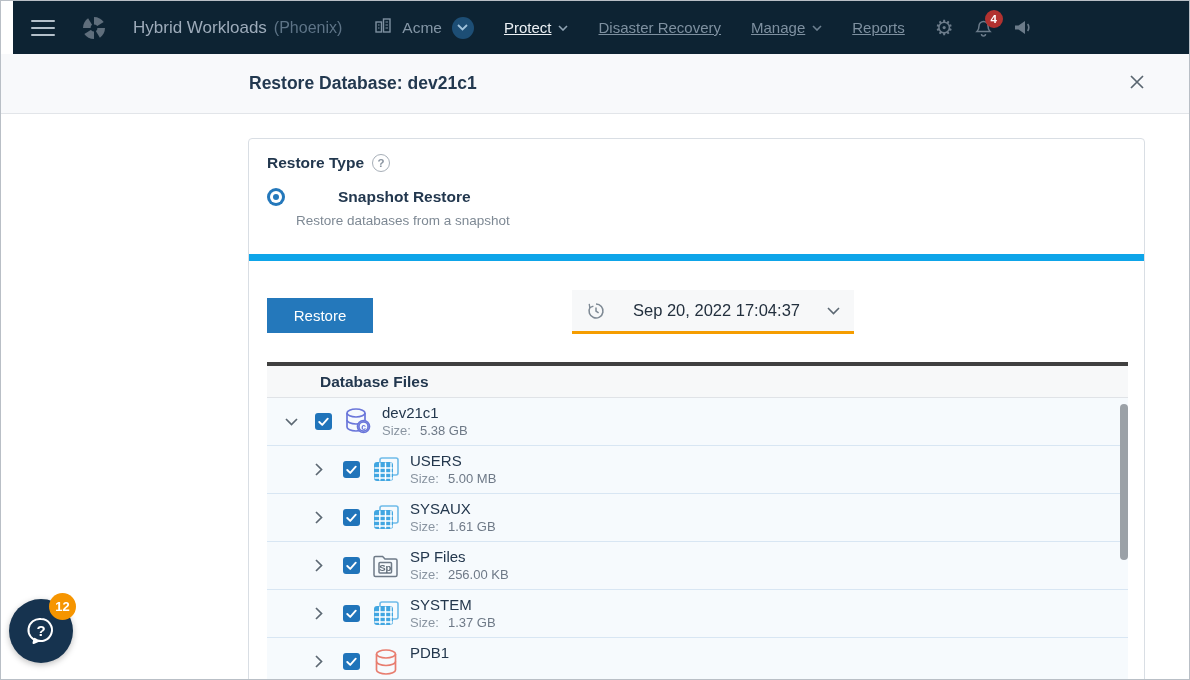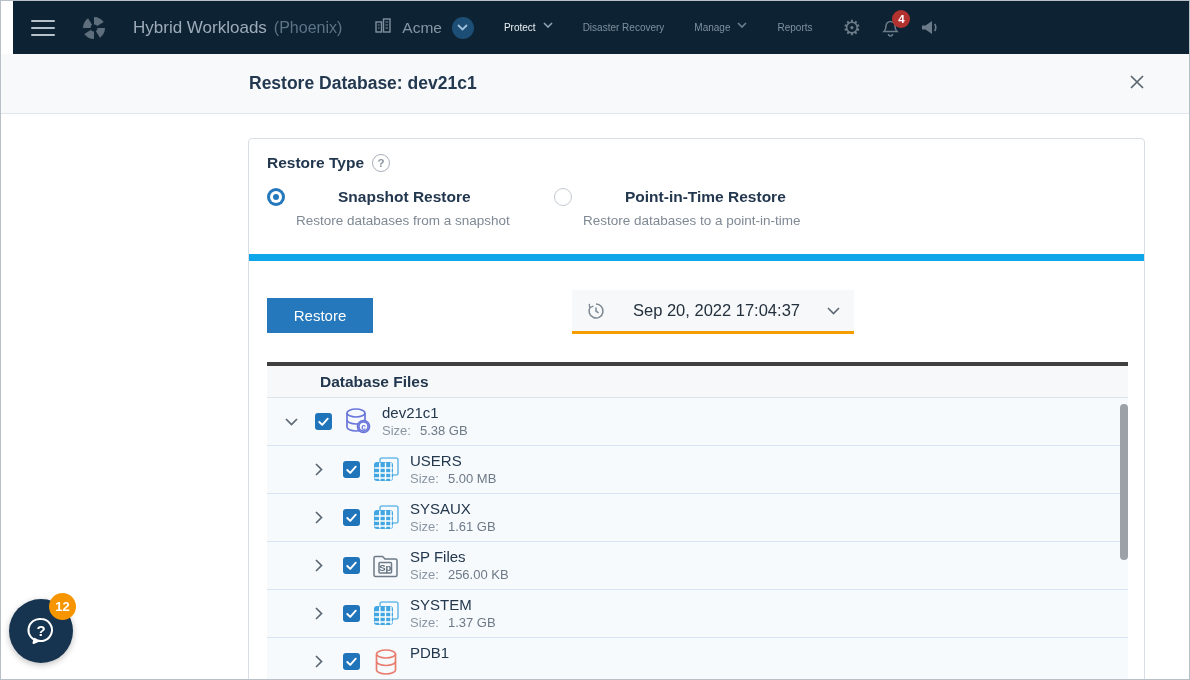--- a/index.html
+++ b/index.html
@@ -18,22 +18,22 @@
   .hamburger { width:24px; cursor:pointer; margin-right:26px; }
   .hamburger span { display:block; height:2px; background:#b4c0ca; margin:5px 0; border-radius:1px; }
   .logo { margin-right:26px; display:flex; }
   .product-name { color:#9dabba; font-size:17px; white-space:nowrap; }
   .product-env { color:#5d7386; font-size:16px; margin-left:7px; }
   .org-group { display:flex; align-items:center; margin-left:32px; cursor:pointer;justify-content:flex-end; }
   .org-label { color:#8496a6; font-size:15.5px; margin:0 10px 0 9px; }
   .org-chevron-bubble { width:22px; height:22px; border-radius:50%; background:#1d4e75;
     display:flex; align-items:center; justify-content:center; }
   .nav-items { display:flex; align-items:center; margin-left:30px; }
-  .nav-item { display:flex; color:#7e90a0; font-size:10px;
-    margin-right:30px; cursor:pointer; white-space:nowrap; }
+  .nav-item { display:flex; align-items:center; color:#7e90a0; font-size:15px;
+    margin-right:30px; cursor:pointer; white-space:nowrap;text-decoration:underline; }
   .nav-item.active { color:#ecf1f5; }
   .nav-item svg { margin-left:7px; }
   .nav-icons { display:flex; align-items:center; }
   .nav-icon-btn { position:relative; margin-right:20px; cursor:pointer; display:flex; }
   .gear-glyph { color:#6b7b8a; font-size:21px; line-height:21px; }
   .nav-badge {
     position:absolute; top:-7px; right:-10px; min-width:18px; height:18px; border-radius:9px;
     background:var(--badge_red,#b23230); color:#fff; font-size:11.5px; font-weight:bold;
     display:flex; align-items:center; justify-content:center; padding:0 4px;
   }
@@ -223,27 +223,20 @@
         <span class="help-circle">?</span>
       </div>
       <div class="options-row">
         <div class="restore-option">
           <div class="option-head">
             <span class="radio selected"></span>
             <span class="option-label">Snapshot Restore</span>
           </div>
           <div class="option-desc">Restore databases from a snapshot</div>
         </div>
-        <div class="restore-option">
-          <div class="option-head">
-            <span class="radio unselected"></span>
-            <span class="option-label">Point-in-Time Restore</span>
-          </div>
-          <div class="option-desc">Restore databases to a point-in-time</div>
-        </div>
       </div>
     </div>
 
     <button class="restore-button">Restore</button>
 
     <div class="snapshot-picker">
       <span style="display:flex;">
         <svg width="20" height="20" viewBox="0 0 20 20" fill="none" stroke="#7e8994" stroke-width="1.5">
           <path d="M10 3a7 7 0 1 1-6 3.4"></path>
           <path d="M3.2 2.8l.6 3.8 3.6-1.4" stroke-width="1.3"></path>

